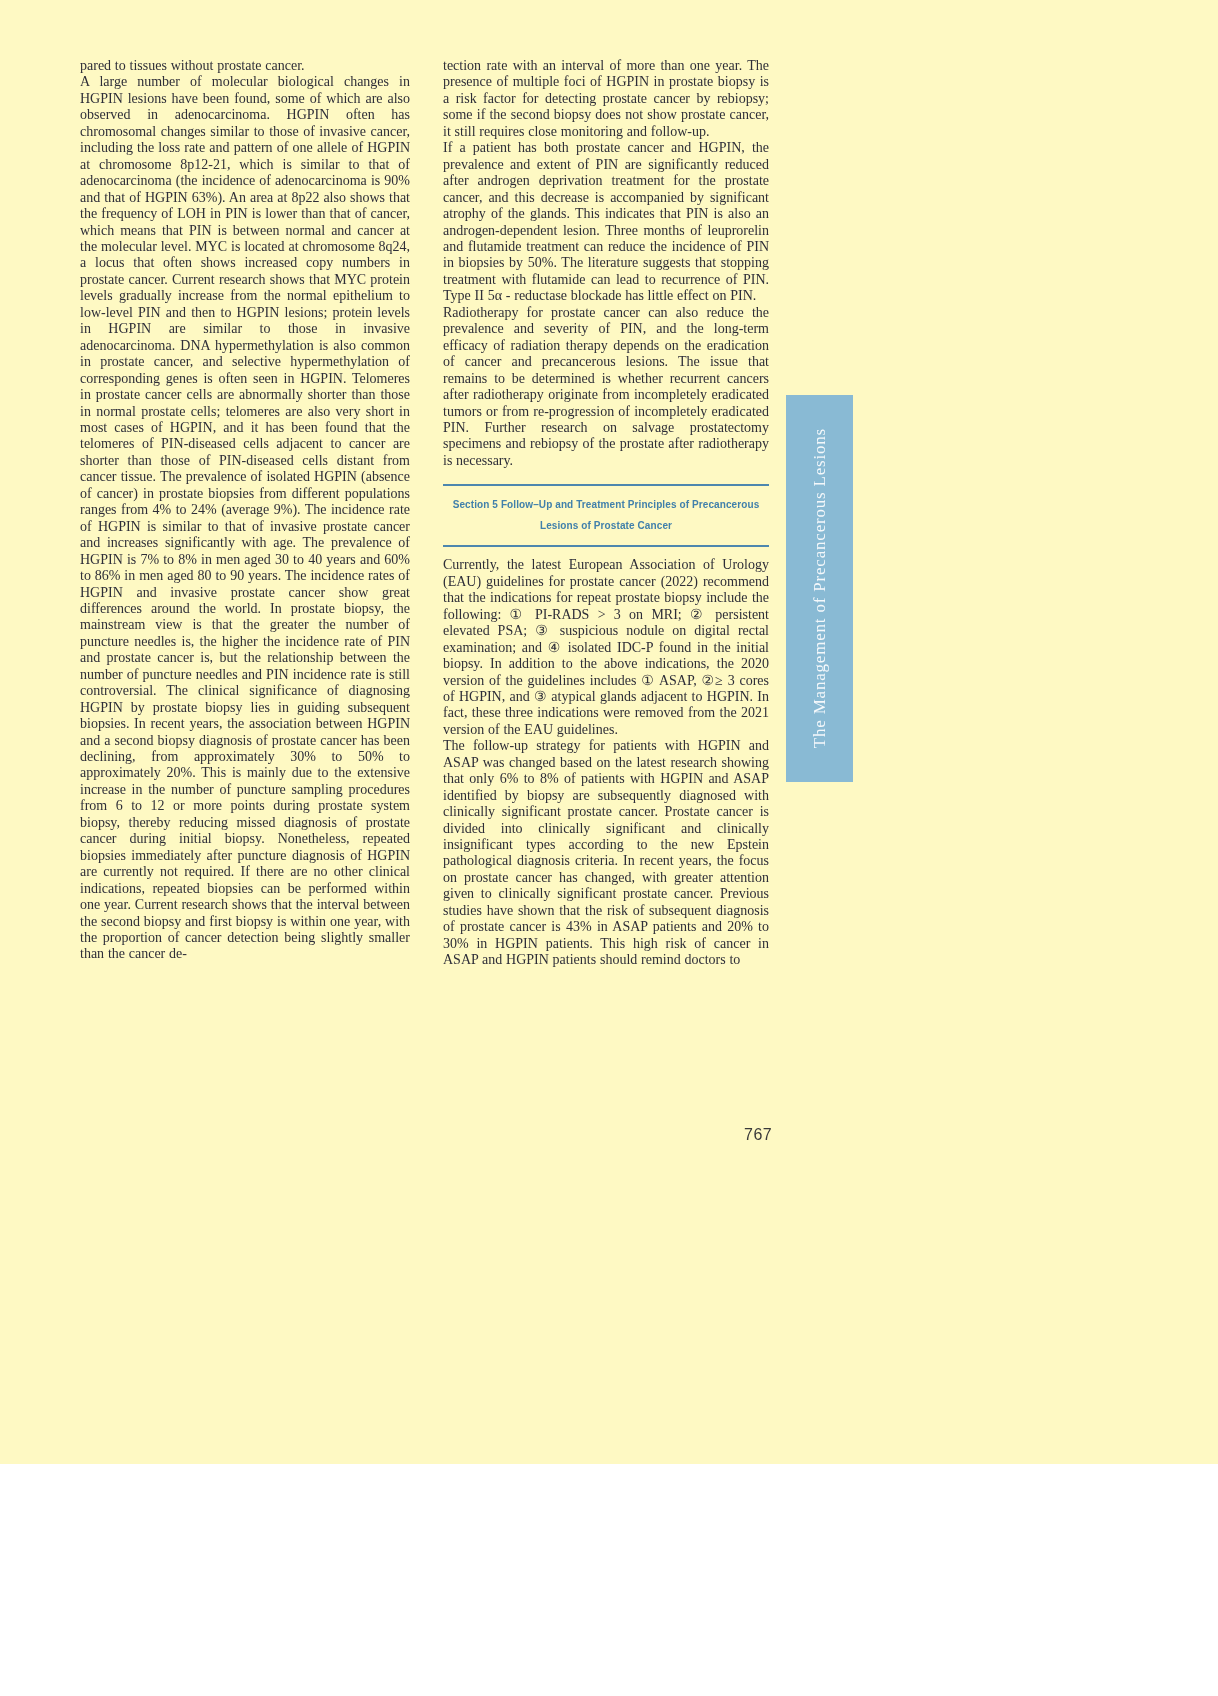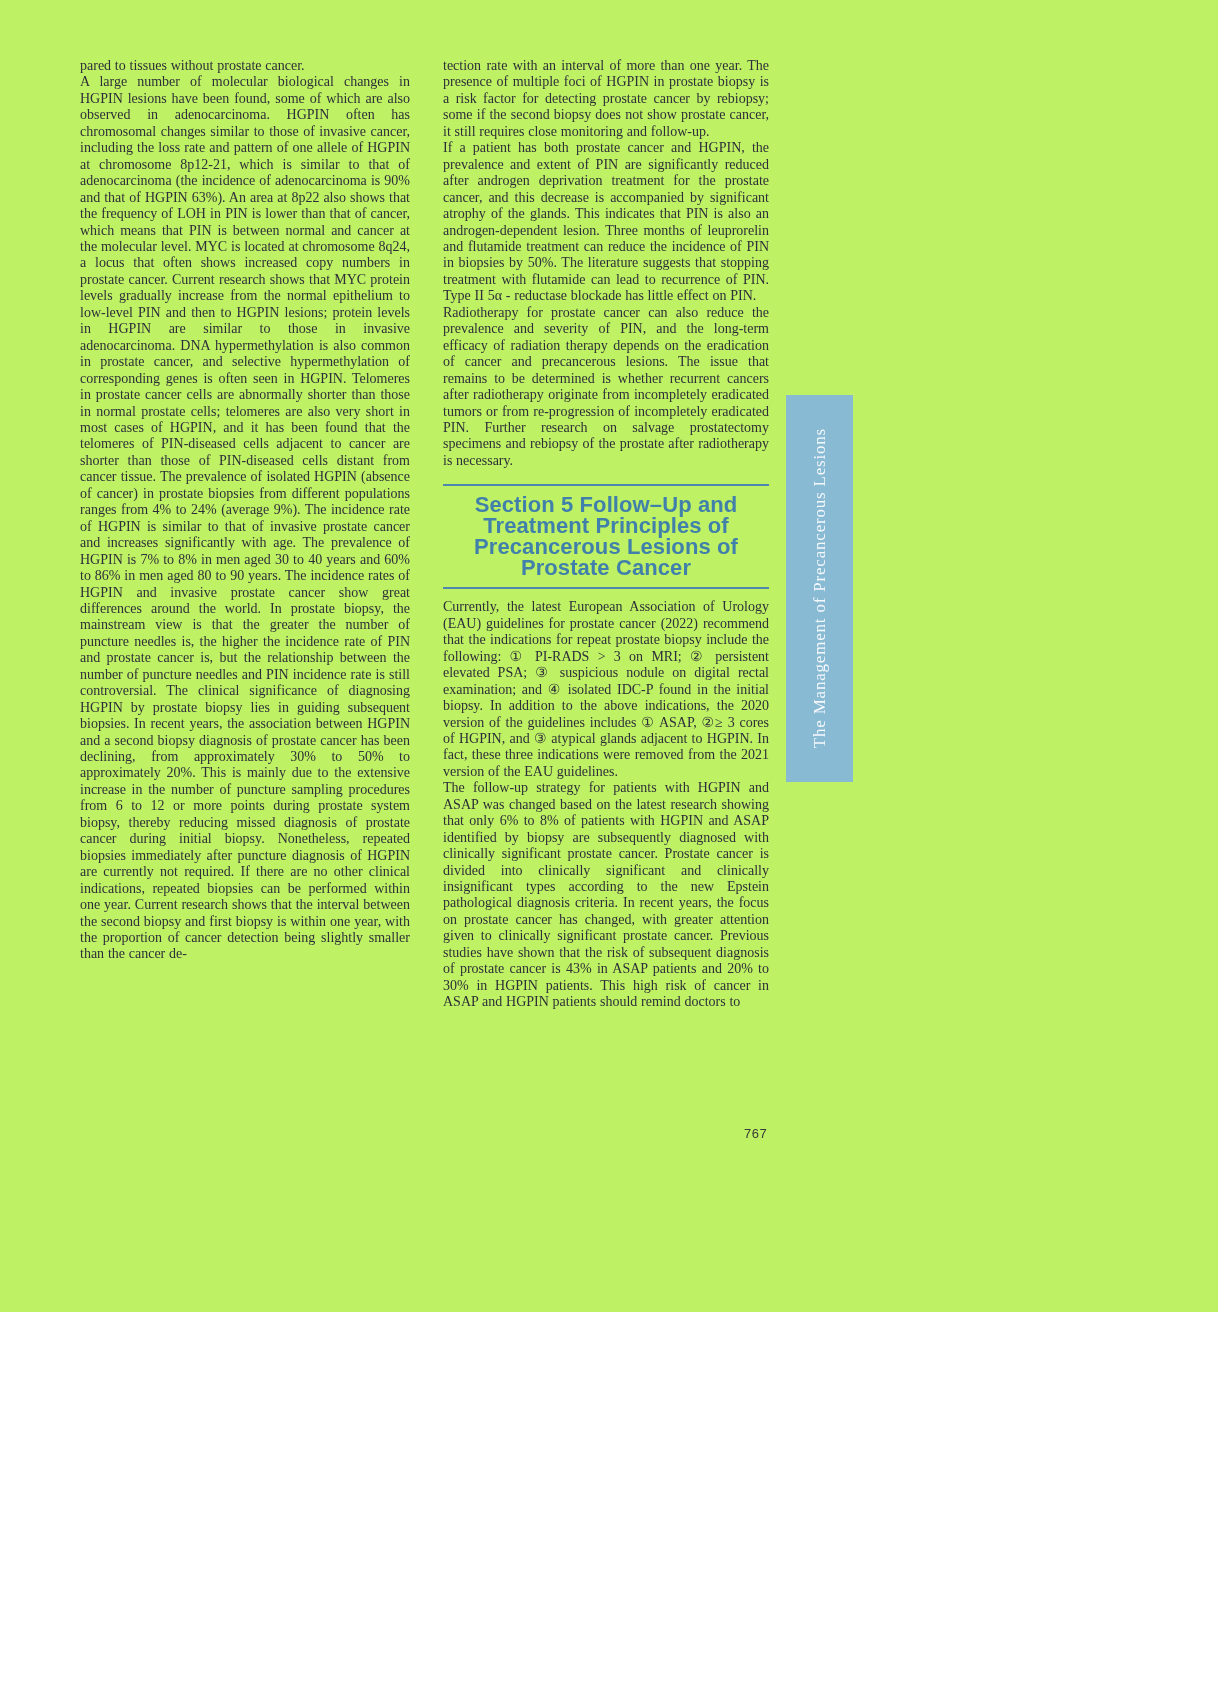--- a/index.html
+++ b/index.html
@@ -5,22 +5,22 @@
   :root{
     --heading-blue:#4180ab;
     --rule-blue:#4d87ae;
     --tab-blue:#89bad4;
     --tab-text:#f4f8fb;
     --body-text:#2e2e38;
   }
   html,body{margin:0;padding:0;background:#ffffff;}
   .page{
     position:relative;
-    width:1218px;height:1312px;
-    background:#bef264;
+    width:1218px;height:1464px;
+    background:#fef9c3;
     overflow:hidden;
     font-family:"Liberation Serif","DejaVu Serif",serif;
     color:var(--body-text,#2e2e38);
   }
   .col{
     position:absolute;
     top:58px;
     font-size:14px;
     line-height:16.45px;
   }
@@ -33,21 +33,21 @@
     -webkit-hyphens:auto;
     word-spacing:0.02em;
   }
   .section-heading{
     margin:15px 0 10px 0;
     padding:8px 2px 9px 2px;
     border-top:2px solid var(--rule-blue,#4d87ae);
     border-bottom:2px solid var(--rule-blue,#4d87ae);
     text-align:center;
     font-family:"Liberation Sans","DejaVu Sans",sans-serif;
-    font-size:22px;
+    font-size:10px;
     font-weight:bold;
     line-height:21px;
     color:var(--heading-blue,#4180ab);
     letter-spacing:0.1px;
   }
   .side-tab{
     position:absolute;
     left:786px;top:395px;
     width:67px;height:387px;
     background:var(--tab-blue,#89bad4);
@@ -61,21 +61,21 @@
     font-family:"Liberation Serif","DejaVu Serif",serif;
     font-size:17px;
     letter-spacing:0.8px;
     color:var(--tab-text,#f4f8fb);
     white-space:nowrap;
   }
   .page-number{
     position:absolute;
     left:744px;top:1126px;
     font-family:"Liberation Sans","DejaVu Sans",sans-serif;
-    font-size:13px;
+    font-size:16px;
     color:#3a3a3a;
     letter-spacing:0.5px;
   }
 </style>
 </head>
 <body>
 
 <div class="page">
 
   <div class="col col-left">

